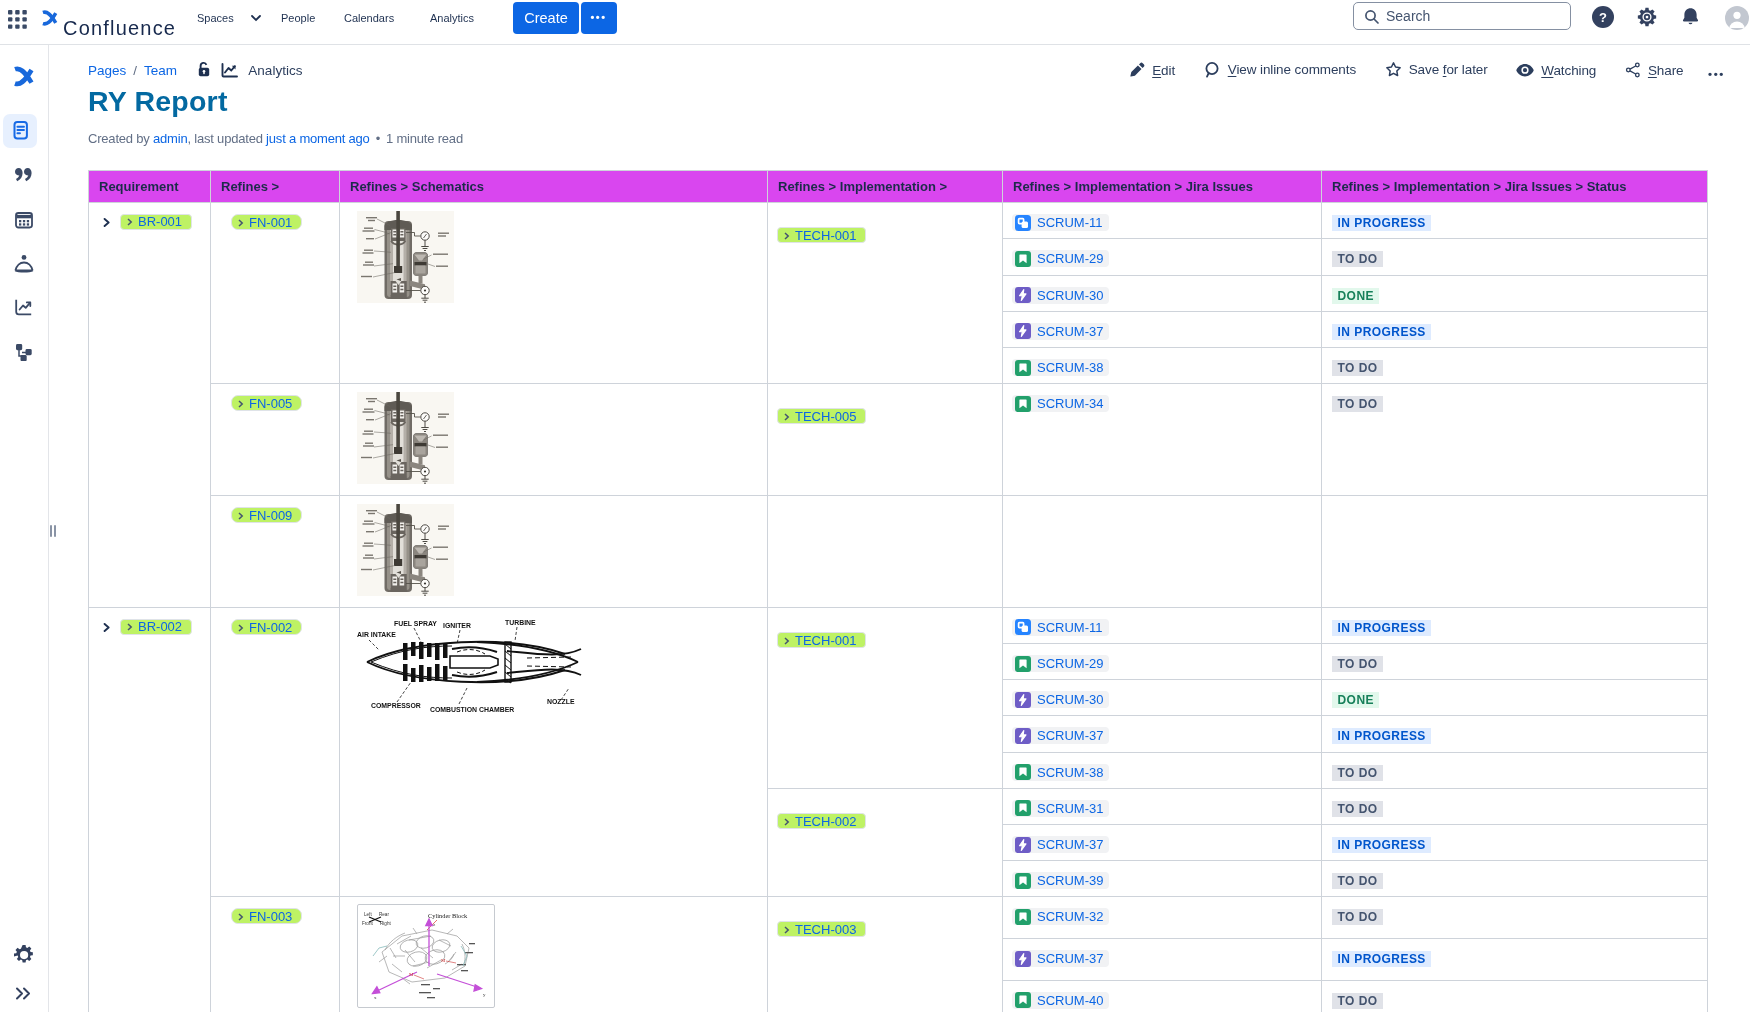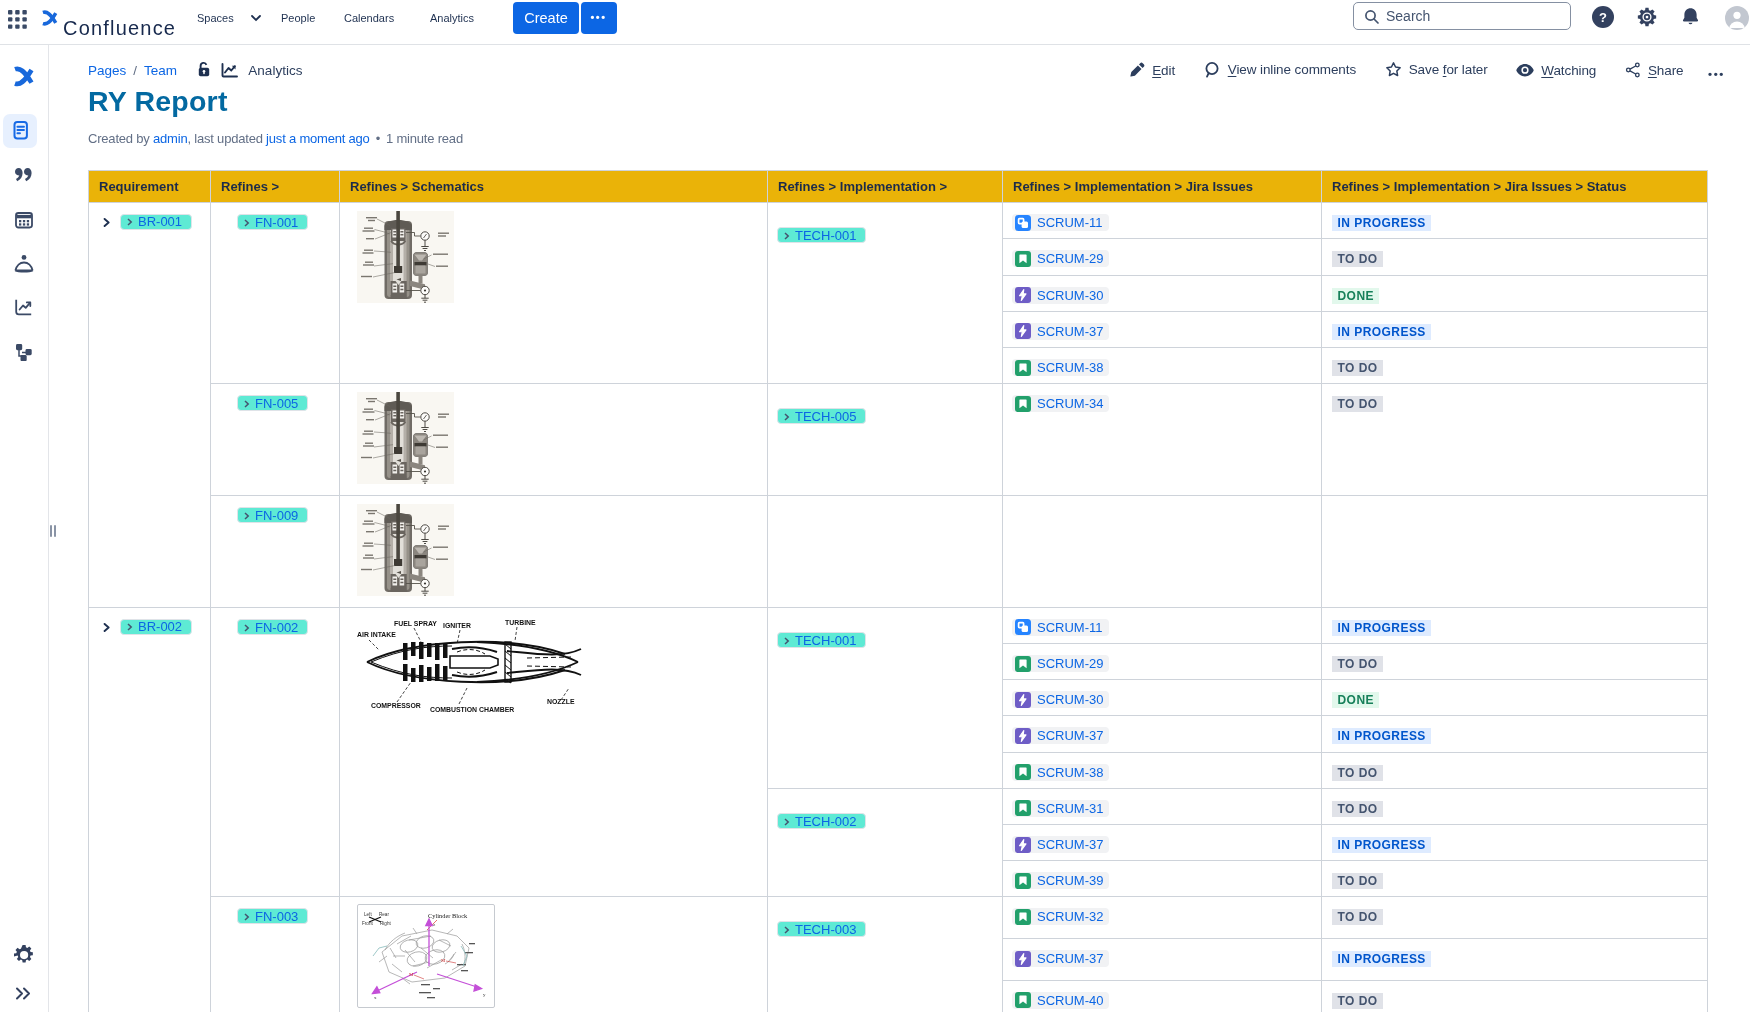--- a/index.html
+++ b/index.html
@@ -34,29 +34,29 @@
 #title { position:absolute; left:88px; top:85px; font-size:28.5px; font-weight:700; color:#0369a1; letter-spacing:.2px; }
 #byline { position:absolute; left:88px; top:131px; font-size:13px; letter-spacing:-.2px; color:#626F86; }
 #byline a { color:#0C66E4; text-decoration:none; }
 #actions { position:absolute; right:25px; top:61px; height:20px; font-size:13.5px; letter-spacing:-.1px; color:#2C3E5D; font-weight:500; white-space:nowrap; }
 .act { display:inline-flex; align-items:center; margin-left:25px; }
 .act svg { margin-right:7px; }
 .u { text-decoration:underline; text-underline-offset:2px; }
 
 #tbl { position:absolute; left:88px; top:170px; border-collapse:collapse; table-layout:fixed; width:1619px; }
 #tbl td, #tbl th { border:1px solid #CED3DA; vertical-align:top; padding:0; font-size:13px; }
-#tbl th { background:#eab308; text-align:left; color:#1C2B4A; font-size:13px; font-weight:700;
+#tbl th { background:#d946ef; text-align:left; color:#1C2B4A; font-size:13px; font-weight:700;
   padding:0 0 0 10px; vertical-align:middle; height:32px; }
 .chev-out { display:inline-block; margin:15px 0 0 14px; vertical-align:top; }
-.chip { display:inline-flex; align-items:center; height:16px; border:1px solid #DFE3E8; background:#5eead4;
+.chip { display:inline-flex; align-items:center; height:16px; border:1px solid #DFE3E8; background:#bef264;
   border-radius:4px; padding:0 9px 0 6px; margin-top:11px; vertical-align:top; }
 .chip .cv { margin-right:5px; display:inline-block; }
 .chip .t { color:#0C66E4; font-size:13px; line-height:14px; }
 .c1pad { padding-left:0 !important; }
-.chipwrap2 { margin-left:26px; display:inline-block; }
+.chipwrap2 { margin-left:20px; display:inline-block;border-radius:7px; }
 .chipwrap4 { margin-left:9px; display:inline-block;margin-top:24px; }
 .ichip { display:inline-flex; align-items:center; height:17px; background:#F1F2F4; border-radius:4px;
   padding:0 6px 0 3px; margin:11px 0 0 9px;text-align:right; }
 .ichip svg { margin-right:6px; }
 .ichip .t { color:#0C66E4; font-size:13px; }
 .loz { display:inline-block; height:16px; line-height:16px; border-radius:0; padding:0 5.5px;
   font-size:12px; font-weight:700; letter-spacing:.45px; margin:12px 0 0 10px; }
 .loz.inp { background:#DEEBFF; color:#0055CC; }
 .loz.todo { background:#E0E2E8; color:#44546F; }
 .loz.done { background:#E2F8EC; color:#17805A; }

